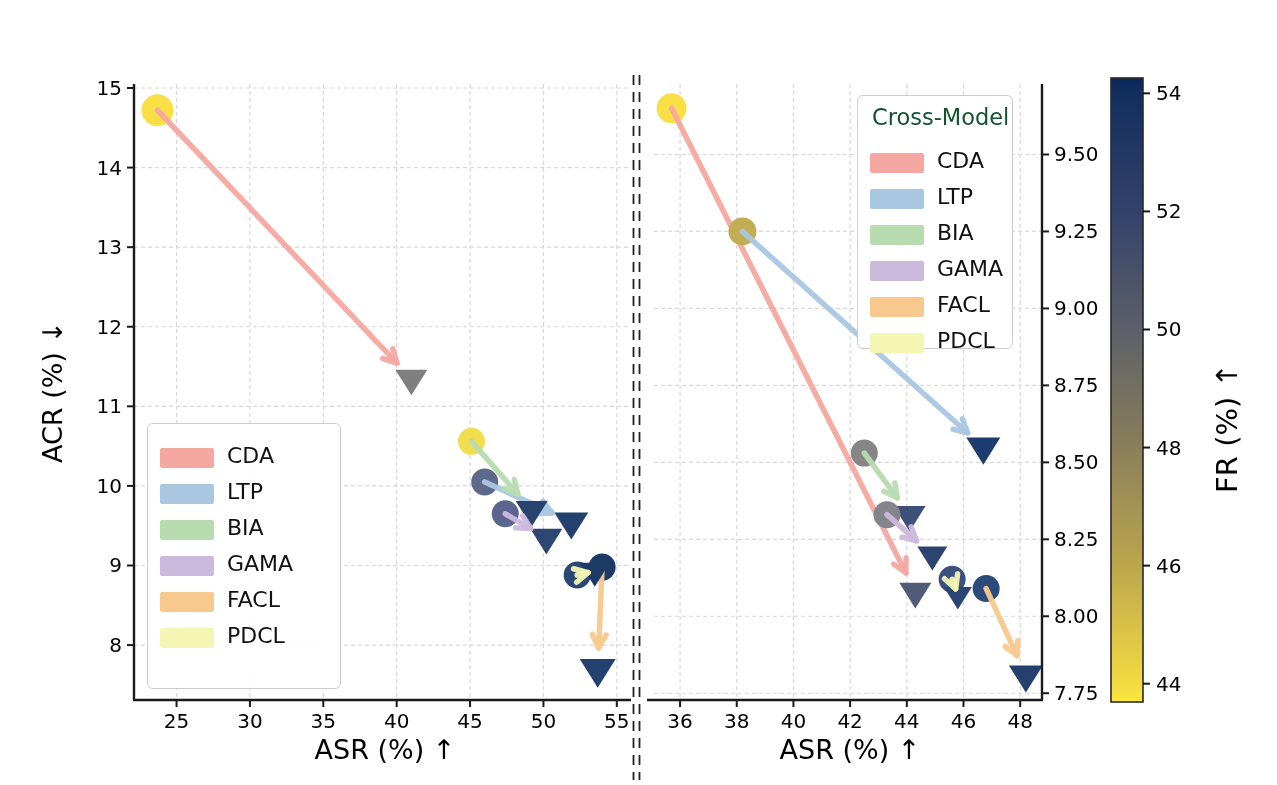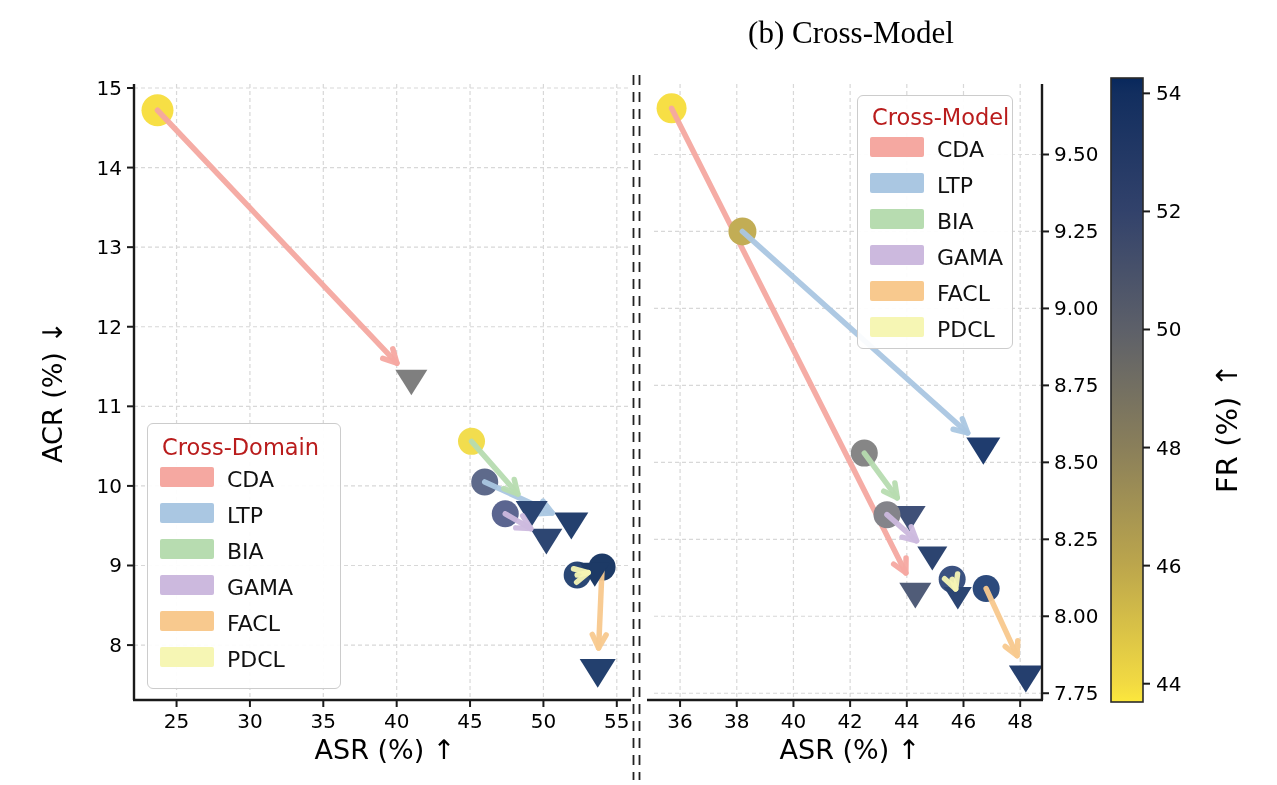--- a/index.html
+++ b/index.html
@@ -8,22 +8,22 @@
   .abs{position:absolute;}
   .panel-title{font-family:"Liberation Serif","DejaVu Serif",serif;font-size:31px;color:#000;
        transform:translate(-50%,-50%);white-space:nowrap;}
   .axlabel{font-size:27px;color:#000;transform:translate(-50%,-50%);white-space:nowrap;}
   .axlabel.rot{transform:translate(-50%,-50%) rotate(-90deg);}
   .cbar-label{font-size:29px;color:#000;transform:translate(-50%,-50%) rotate(-90deg);white-space:nowrap;}
   .legend{position:absolute;box-sizing:border-box;background:rgba(255,255,255,.93);
        border:1.6px solid #cccccc;border-radius:6px;z-index:5;}
   .legend-left{left:147px;top:423px;width:194px;height:266px;padding:8px 12px;}
   .legend-right{left:857px;top:95px;width:156px;height:254px;padding:6px 12px;}
-  .lg-title{font-size:22.5px;color:#b91c1c;margin:2px 2px 7px 2px;white-space:nowrap;}
-  .lg-row{display:flex;align-items:flex-start;gap:13px;height:36px;}
+  .lg-title{font-size:22.5px;color:#14532d;margin:2px 2px 7px 2px;white-space:nowrap;}
+  .lg-row{display:flex;align-items:flex-end;gap:13px;height:36px;}
   .lg-swatch{width:54px;height:20px;border-radius:2px;flex:none;}
   .lg-label{font-size:22px;color:#111;white-space:nowrap;}
   svg text.tick{font-family:"DejaVu Sans","Liberation Sans",sans-serif;font-size:20px;fill:#000;}
 </style>
 </head>
 <body>
 
 <div class="fig">
 
   <svg id="chart-svg" class="abs" style="left:0;top:0" width="1277" height="785">
@@ -239,29 +239,27 @@
         <text x="1156" y="454.55912961210964" text-anchor="start" class="tick">48</text>
         <line x1="1143" y1="329.48912015137165" x2="1150" y2="329.48912015137165" stroke="#1a1a1a" stroke-width="2"></line>
         <text x="1156" y="336.48912015137165" text-anchor="start" class="tick">50</text>
         <line x1="1143" y1="211.41911069063377" x2="1150" y2="211.41911069063377" stroke="#1a1a1a" stroke-width="2"></line>
         <text x="1156" y="218.41911069063377" text-anchor="start" class="tick">52</text>
         <line x1="1143" y1="93.34910122989584" x2="1150" y2="93.34910122989584" stroke="#1a1a1a" stroke-width="2"></line>
         <text x="1156" y="100.34910122989584" text-anchor="start" class="tick">54</text>
       </g>
     </svg>
 
-  <div class="abs panel-title" style="left:851px;top:33px">(b) Cross-Model</div>
 
   <div class="abs axlabel" style="left:385px;top:749px">ASR (%) ↑</div>
   <div class="abs axlabel" style="left:850px;top:749px">ASR (%) ↑</div>
   <div class="abs axlabel rot" style="left:52px;top:392px">ACR (%) ↓</div>
   <div class="abs cbar-label" style="left:1227px;top:428px">FR (%) ↑</div>
 
   <div class="legend legend-left">
-    <div class="lg-title">Cross-Domain</div>
     <div class="lg-items" id="lg-left-items">
         <div class="lg-row">
           <span class="lg-swatch" style="background: rgb(245, 168, 161);"></span>
           <span class="lg-label">CDA</span>
         </div>
         <div class="lg-row">
           <span class="lg-swatch" style="background: rgb(170, 199, 226);"></span>
           <span class="lg-label">LTP</span>
         </div>
         <div class="lg-row">

